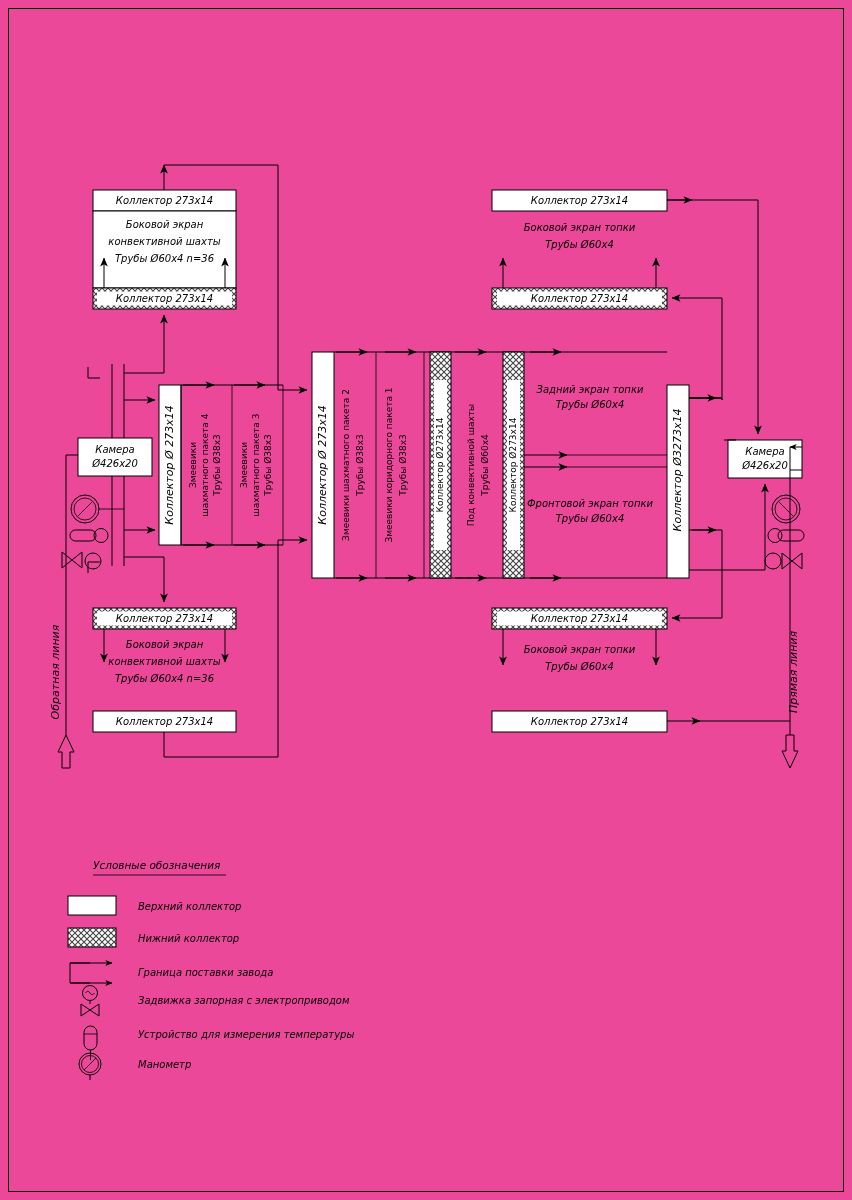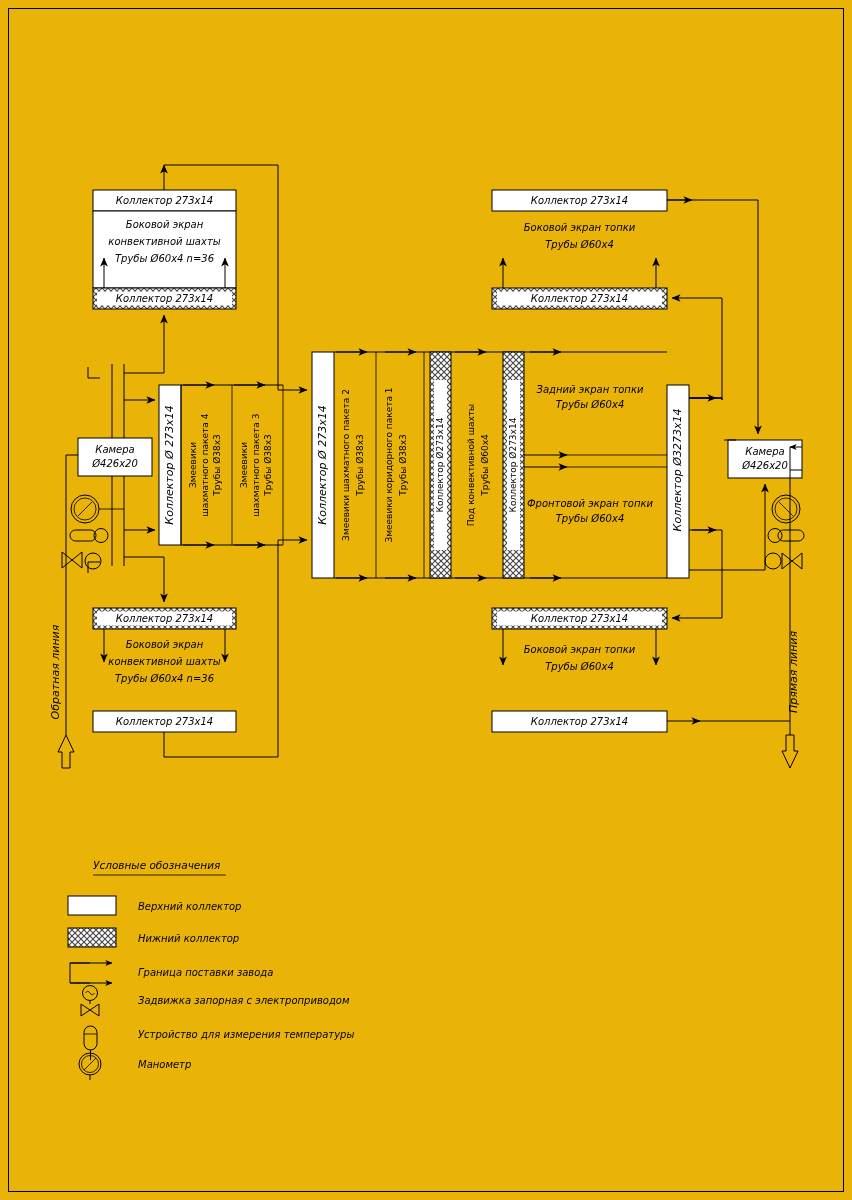--- a/index.html
+++ b/index.html
@@ -5,21 +5,21 @@
   * { box-sizing: border-box; }
   html, body {
     margin: 0; padding: 0;
     background: #ffffff;
     font-family: "DejaVu Sans", sans-serif;
   }
   #page {
     position: relative;
     width: 852px;
     height: 1200px;
-    background: #eab308;
+    background: #ec4899;
     overflow: hidden;
   }
   #sheet-border {
     position: absolute;
     left: 8px; top: 8px;
     width: 836px; height: 1184px;
     border: 1px solid #000;
   }
   svg#diagram {
     position: absolute;

